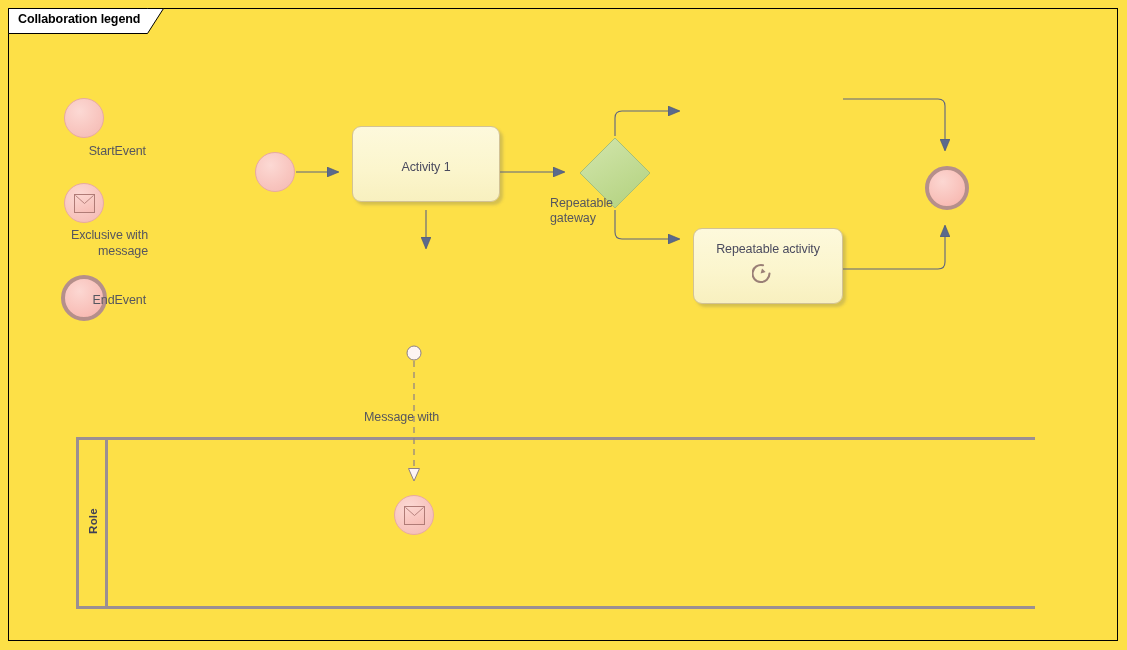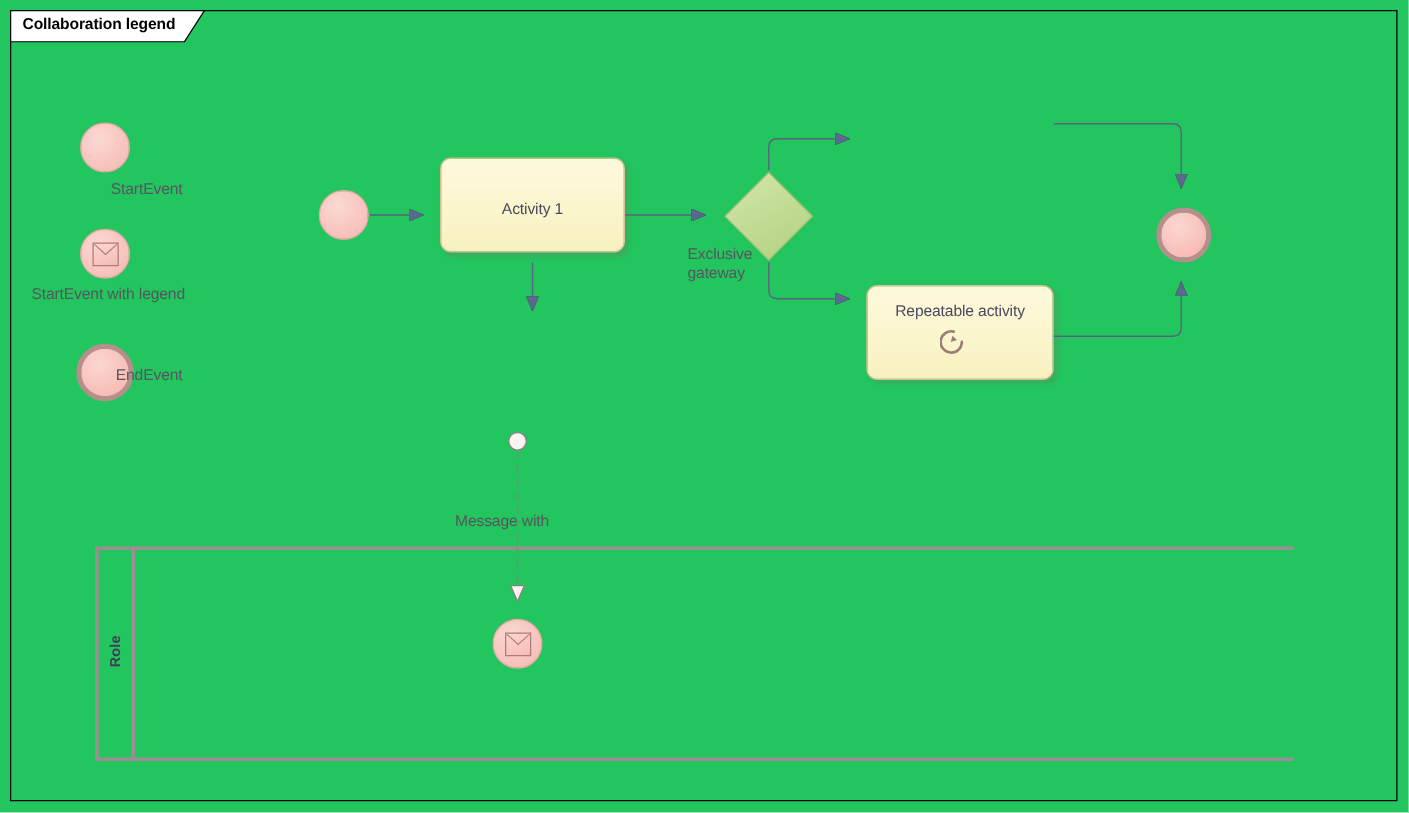--- a/index.html
+++ b/index.html
@@ -8,21 +8,21 @@
     padding: 0;
     background: #ffffff;
   }
   body {
     font-family: "Liberation Sans", sans-serif;
   }
   #canvas {
     position: relative;
     width: 1127px;
     height: 650px;
-    background: #22c55e;
+    background: #fde047;
     overflow: hidden;
   }
   
   .frame {
     position: absolute;
     left: 8px;
     top: 8px;
     width: 1110px;
     height: 633px;
     border: 1px solid #000000;
@@ -158,21 +158,21 @@
   <div class="event event-start" style="left:64px; top:98px; width:40px; height:40px;"></div>
   <div class="legend-label" style="left:22px; top:143px; width:124px;">StartEvent</div>
 
   <div class="event event-start" style="left:64px; top:183px; width:40px; height:40px;">
     <div class="event-msg-icon" style="left:9px; top:10px; width:21px; height:19px;">
       <svg class="fold" viewBox="0 0 21 19" preserveAspectRatio="none">
         <path d="M0.5,0.5 L10.5,9.5 L20.5,0.5" fill="none" stroke="#b07b76" stroke-width="1"></path>
       </svg>
     </div>
   </div>
-  <div class="legend-label" style="left:20px; top:227px; width:128px;">StartEvent with legend</div>
+  <div class="legend-label" style="left:20px; top:227px; width:128px;">Exclusive with message</div>
 
   <div class="event event-end" style="left:61px; top:275px; width:46px; height:46px;"></div>
   <div class="legend-label" style="left:22px; top:292px; width:124px;">EndEvent</div>
 
   <div class="event event-start" style="left:255px; top:152px; width:40px; height:40px;"></div>
 
   <div class="task" style="left:352px; top:126px; width:148px; height:76px;">
     <div class="task-label" style="top:33px;">Activity 1</div>
   </div>
 
@@ -180,21 +180,21 @@
     <svg width="74" height="74" viewBox="0 0 74 74">
       <defs>
         <linearGradient id="gwgrad" x1="0" y1="0" x2="0.6" y2="1">
           <stop offset="0%" stop-color="#d3e6ad"></stop>
           <stop offset="100%" stop-color="#b6d484"></stop>
         </linearGradient>
       </defs>
       <path d="M37,2 L72,37 L37,72 L2,37 Z" fill="url(#gwgrad)" stroke="#a6bf78" stroke-width="1"></path>
     </svg>
   </div>
-  <div class="free-label" style="left:550px; top:196px; width:90px;"><span>Exclusive gateway</span></div>
+  <div class="free-label" style="left:550px; top:196px; width:90px;"><span>Repeatable gateway</span></div>
 
 
   <div class="task" style="left:693px; top:228px; width:150px; height:76px;">
     <div class="task-label" style="top:13px;">Repeatable activity</div>
     <div class="task-marker" style="left:58px; top:32px; width:34px; height:24px;">
       <svg width="34" height="24" viewBox="0 0 34 24">
         <path d="M23.5,8.5 a8.5,8.5 0 1 1 -6.5,-8.2" fill="none" stroke="#9a7f76" stroke-width="2.1" stroke-linecap="round" transform="translate(-6,4)"></path>
         <path d="M16,3.6 L19.6,7.0 L14.6,8.6 Z" fill="#9a7f76" transform="translate(-6,4)"></path>
       </svg>
     </div>

